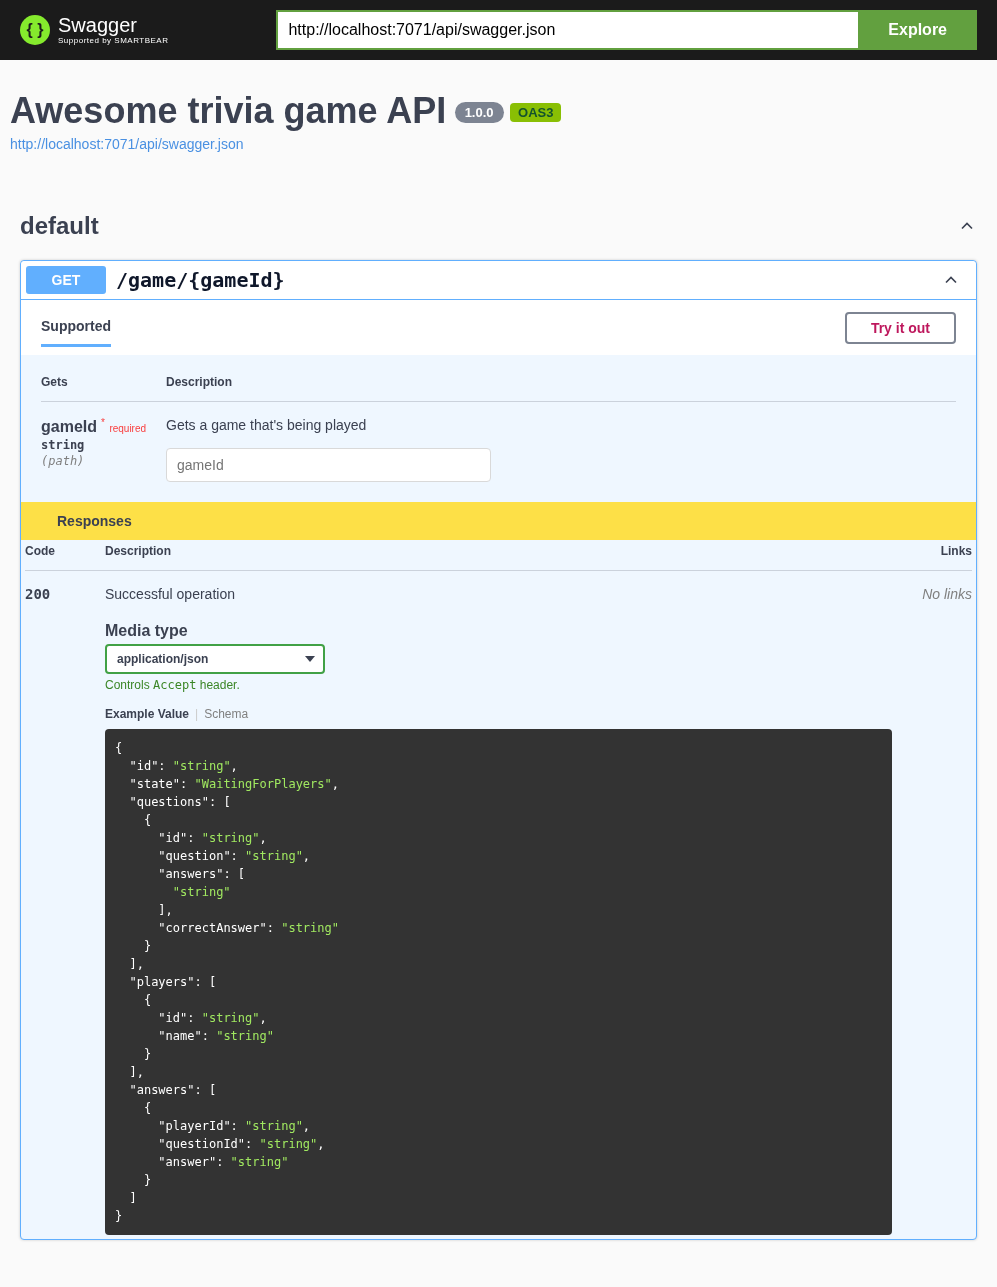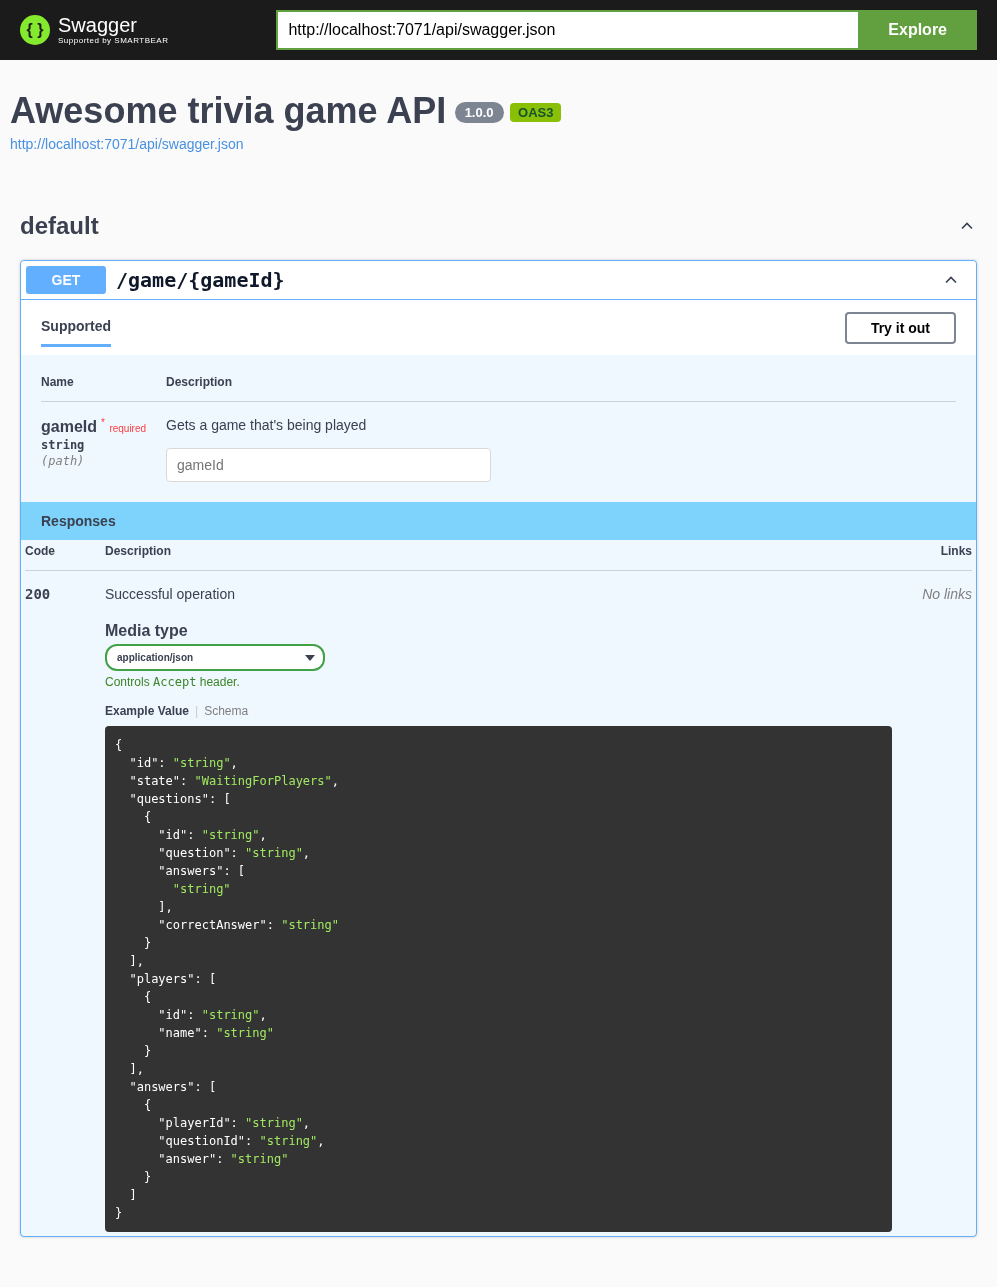--- a/index.html
+++ b/index.html
@@ -29,53 +29,53 @@
 
 .opblock { border: 1px solid #61affe; border-radius: 4px; background: #eff7ff; margin-top: 10px; box-shadow: 0 0 3px rgba(0,0,0,0.19); }
 .opblock-summary { display: flex; align-items: center; padding: 5px; border-bottom: 1px solid #61affe; background: #fff; border-radius: 4px 4px 0 0; cursor: pointer; }
 .method-badge { background: #61affe; color: #fff; font-size: 14px; font-weight: bold; padding: 6px 15px; border-radius: 3px; min-width: 80px; text-align: center; }
 .path-text { font-family: monospace; font-size: 20px; font-weight: 600; color: #0f172a; margin-left: 10px; flex: 1; }
 .summary-chevron { margin-right: 10px; }
 
 .opblock-body { }
 .params-header { display: flex; justify-content: space-between; align-items: center; padding: 8px 20px; background: #fff; }
 .params-title { font-size: 14px; font-weight: bold; color: #3b4151; border-bottom: 3px solid #61affe; padding: 10px 0; }
-.try-btn { background: #fff; border: 2px solid #7d8492; color: #000000; padding: 6px 24px; font-size: 14px; font-weight: bold; border-radius: 4px; cursor: pointer; font-family: inherit; }
+.try-btn { background: #fff; border: 2px solid #7d8492; color: #be185d; padding: 6px 24px; font-size: 14px; font-weight: bold; border-radius: 4px; cursor: pointer; font-family: inherit; }
 
 .params-table { padding: 20px; }
 .params-thead { display: flex; border-bottom: 1px solid rgba(59,65,81,0.2); padding-bottom: 12px; margin-bottom: 15px; }
 .col-name { width: 125px; font-size: 12px; font-weight: bold; color: #3b4151; }
 .col-desc { flex: 1; font-size: 12px; font-weight: bold; color: #3b4151; }
 .param-row { display: flex; }
 .param-name-cell { width: 125px; }
 .param-name { font-size: 16px; font-weight: bold; color: #3b4151; }
 .required-star { color: #f93e3e; font-size: 10px; vertical-align: super; padding-left: 4px; }
 .required-text { color: #f93e3e; font-size: 10px; }
 .param-type { font-size: 12px; font-weight: bold; color: #3b4151; margin-top: 2px; font-family: monospace; }
 .param-in { font-size: 12px; color: #808080; font-style: italic; font-family: monospace; margin-top: 2px; }
 .param-desc-cell { flex: 1; }
 .param-desc { font-size: 14px; color: #3b4151; margin-bottom: 15px; }
 .param-input { width: 325px; padding: 8px 10px; border: 1px solid #d9d9d9; border-radius: 4px; font-size: 14px; background: #fff; font-family: inherit; }
 
-.responses-header { padding: 10px 20px; background: #7dd3fc; }
+.responses-header { padding: 10px 36px; background: #fde047; }
 .responses-title { font-size: 14px; font-weight: bold; color: #3b4151; padding: 10px 0; }
 
 .responses-table { padding: 4px; }
 .resp-thead { display: flex; border-bottom: 1px solid rgba(59,65,81,0.2); padding-bottom: 12px; margin-bottom: 15px; }
 .col-code { width: 80px; font-size: 12px; font-weight: bold; color: #3b4151; }
 .col-resp-desc { flex: 1; font-size: 12px; font-weight: bold; color: #3b4151; }
 .col-links { width: 80px; font-size: 12px; font-weight: bold; color: #3b4151; text-align: right; }
 .resp-row { display: flex; justify-content: space-between; }
 .resp-code { width: 80px; font-size: 14px; color: #3b4151; font-family: monospace; font-weight: 600; }
 .resp-desc-cell { flex: 1; }
 .resp-desc { font-size: 14px; color: #3b4151; margin-bottom: 20px; }
 .resp-links { width: 80px; font-size: 14px; color: #808080; font-style: italic; text-align: right; }
 
 .media-label { font-size: 16px; color: #3b4151; font-weight: bold; margin-bottom: 4px; }
-.media-select { width: 220px; padding: 6px 10px; border: 2px solid #41a146; border-radius: 12px; font-size: 10px; font-weight: bold; color: #3b4151; background: #fff; appearance: none; -webkit-appearance: none; font-family: inherit; }
+.media-select { width: 220px; padding: 6px 10px; border: 2px solid #41a146; border-radius: 4px; font-size: 12px; font-weight: bold; color: #3b4151; background: #fff; appearance: none; -webkit-appearance: none; font-family: inherit; }
 .media-select-wrap { position: relative; display: inline-block; }
 .media-select-wrap::after { content: ""; position: absolute; right: 10px; top: 50%; transform: translateY(-50%); border-left: 5px solid transparent; border-right: 5px solid transparent; border-top: 6px solid #3b4151; pointer-events: none; }
 .accept-hint { font-size: 12px; color: #3b8627; margin-top: 4px; }
 .accept-hint .mono { font-family: monospace; }
 
 .example-tabs { margin-top: 15px; margin-bottom: 8px; font-size: 12px; }
 .example-tab-active { color: #3b4151; font-weight: bold; cursor: pointer; }
 .example-tab { color: #808080; cursor: pointer; }
 .tab-sep { color: #ccc; margin: 0 6px; }
 
@@ -128,21 +128,21 @@
       </div>
 
       <div class="opblock-body">
         <div class="params-header">
           <span class="params-title">Supported</span>
           <button class="try-btn">Try it out</button>
         </div>
 
         <div class="params-table">
           <div class="params-thead">
-            <div class="col-name">Name</div>
+            <div class="col-name">Gets</div>
             <div class="col-desc">Description</div>
           </div>
           <div class="param-row">
             <div class="param-name-cell">
               <div>
                 <span class="param-name">gameId</span><span class="required-star">*</span>
                 <span class="required-text">required</span>
               </div>
               <div class="param-type">string</div>
               <div class="param-in">(path)</div>

